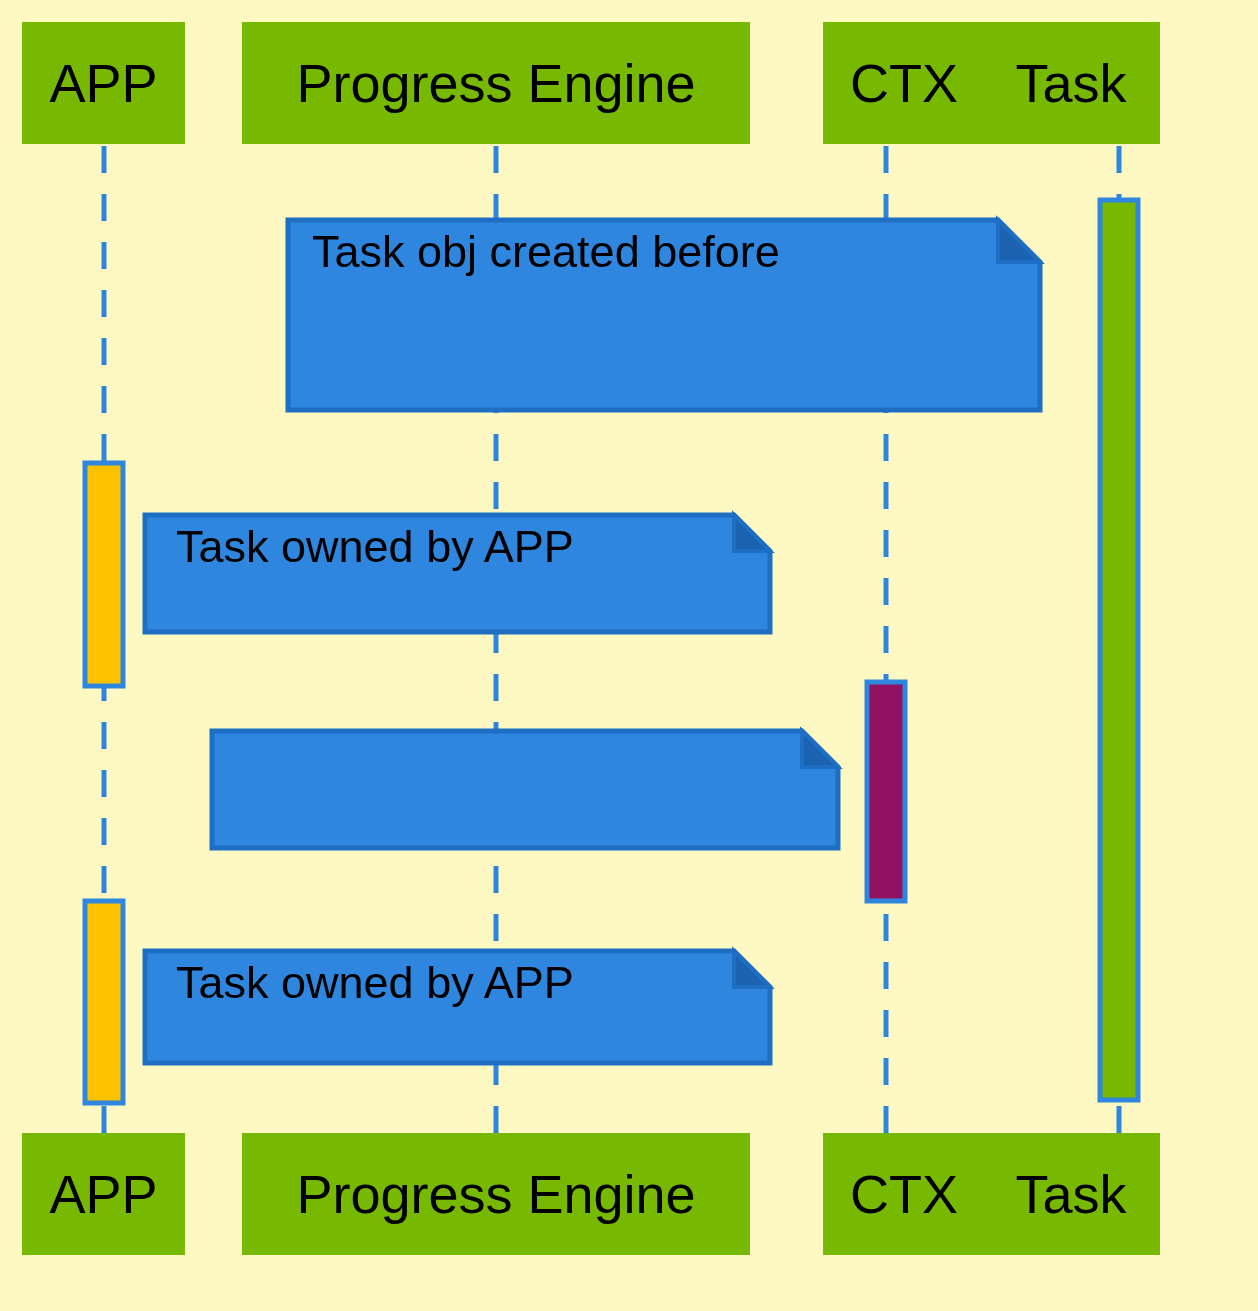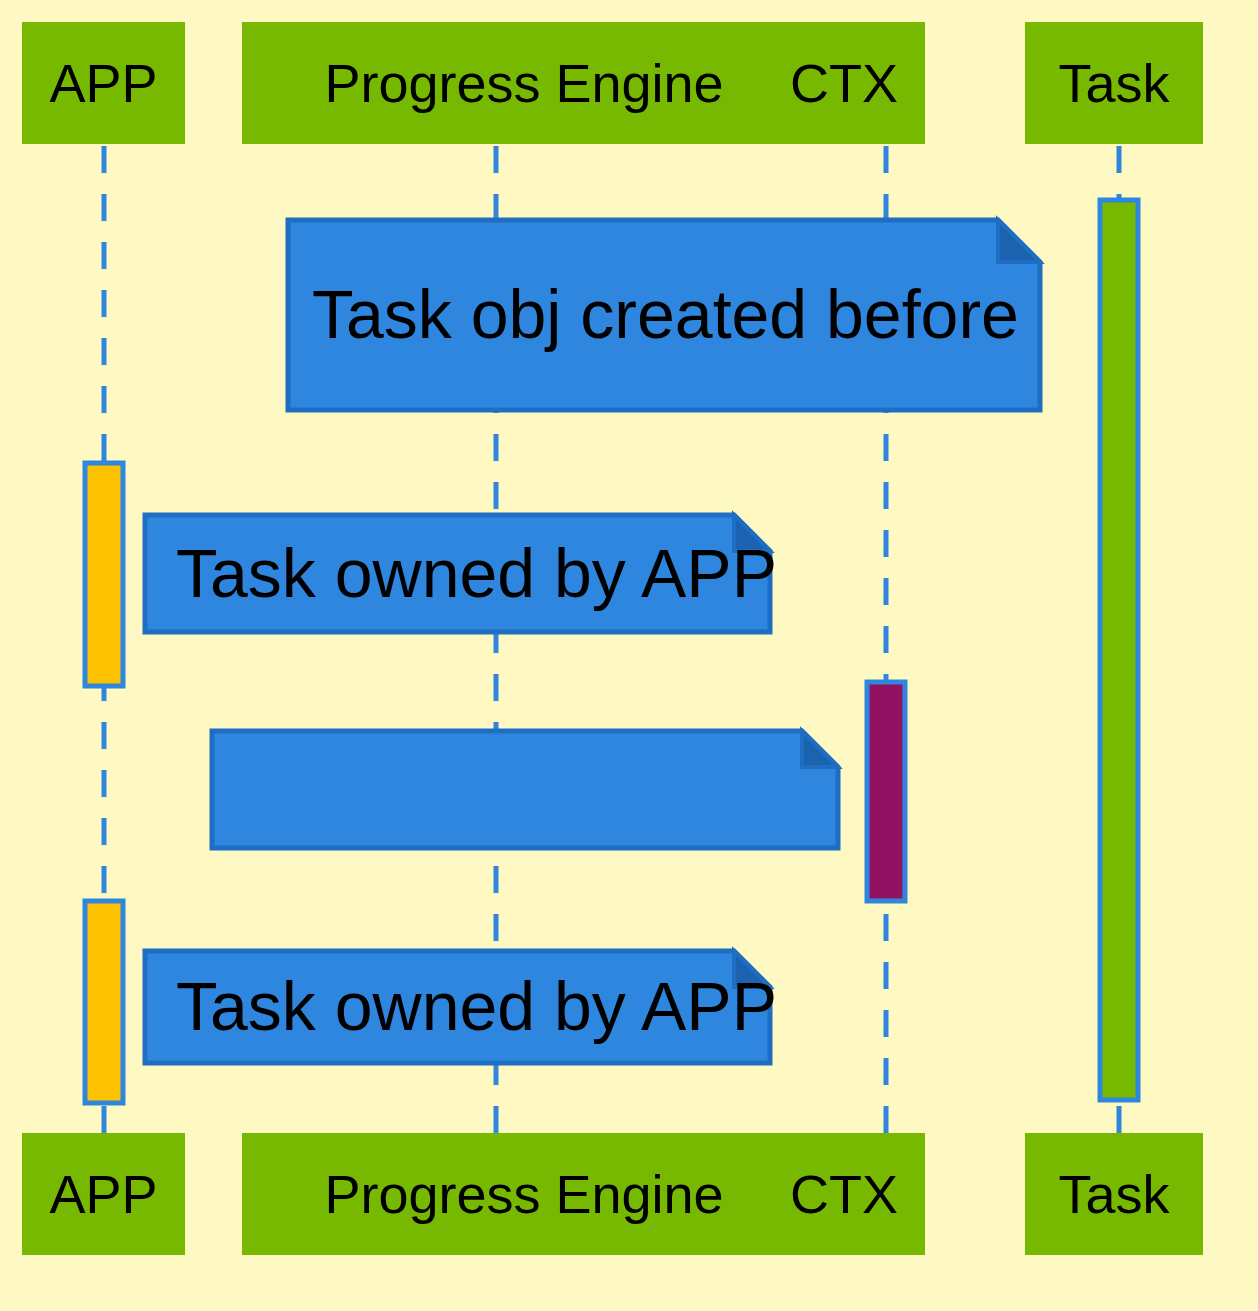--- a/index.html
+++ b/index.html
@@ -25,32 +25,32 @@
     background: #76B900;
     color: #000000;
     display: flex;
     align-items: center;
     justify-content: center;
     font-size: 54px;
     line-height: 1;
     white-space: nowrap;
   }
   .p-app  { left: 22px;   width: 163px; }
-  .p-pe   { left: 242px;  width: 508px; padding-left: 28px; }
-  .p-ctx  { left: 763px;  width: 162px; }
-  .p-task { left: 1025px; width: 178px; }
+  .p-pe   { left: 242px;  width: 508px; }
+  .p-ctx  { left: 823px;  width: 162px; }
+  .p-task { left: 982px; width: 178px; }
   .row-top    { top: 22px;   height: 122px; }
   .row-bottom { top: 1133px; height: 122px; }
 
   .note-text {
     position: absolute;
     color: #000000;
-    font-size: 68px;
+    font-size: 45px;
     display: flex;
-    flex-direction: column;
+    flex-direction: row;
     justify-content: center;
     white-space: nowrap;
     pointer-events: none;
   }
   .note-text div { line-height: 1.4; }
   .nt-1 { left: 312px; top: 220px; height: 190px; }
   .nt-2 { left: 176px; top: 515px; height: 117px; }
   .nt-3 { left: 240px; top: 731px; height: 117px; }
   .nt-4 { left: 176px; top: 951px; height: 112px; }
 </style>

